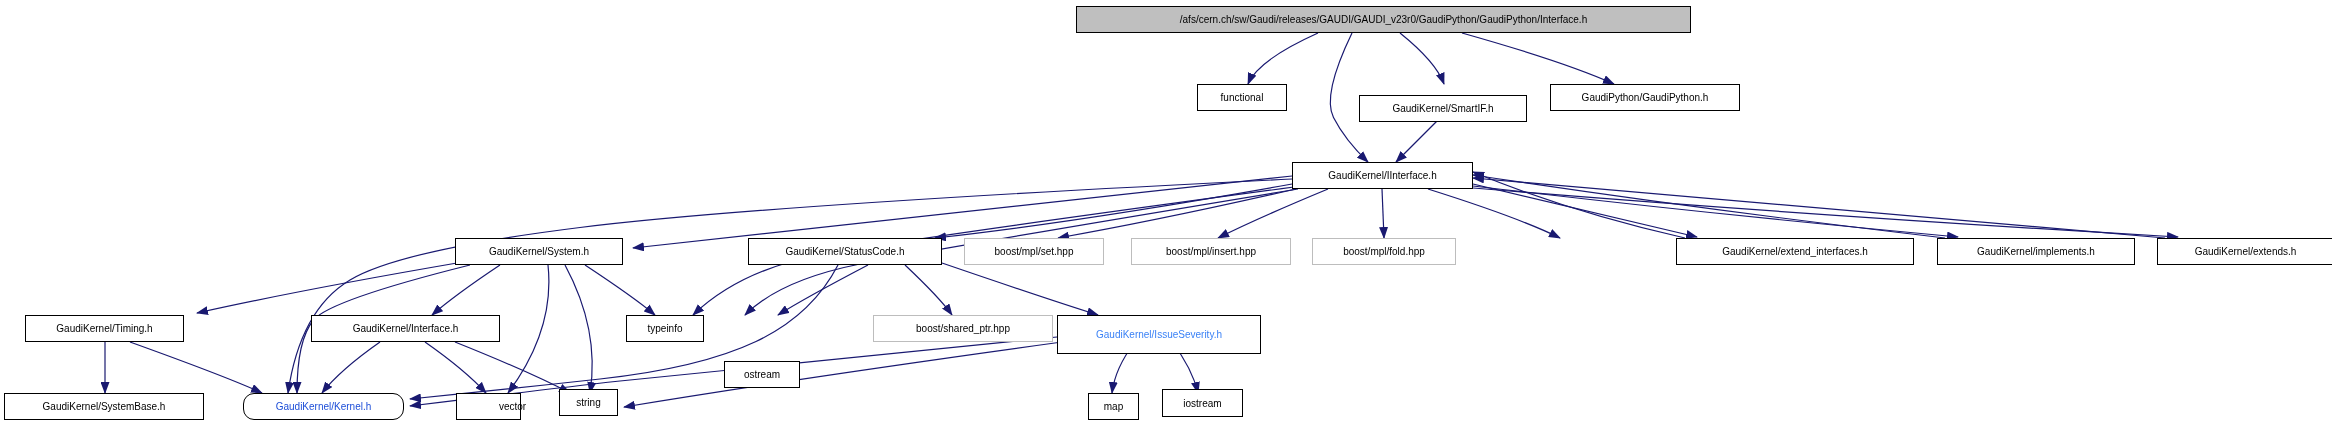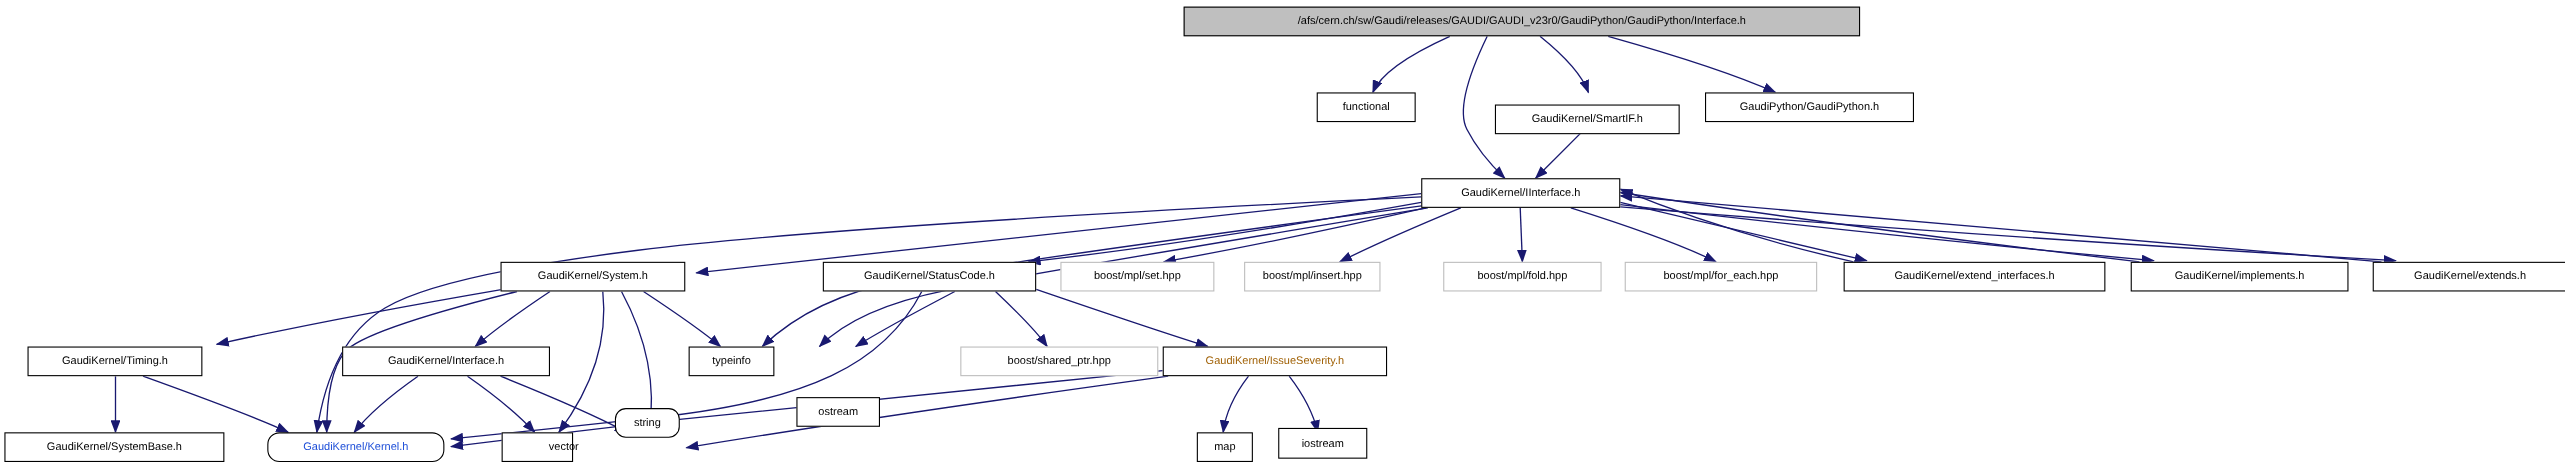--- a/index.html
+++ b/index.html
@@ -93,31 +93,30 @@
       <path d="M1057,337Q700,372 620,381Q540,390 410,406" class="edge" stroke="#191970" marker-end="url(#arrow)"></path>
     </svg>
 <div class="node main" style="left: 1076px; top: 6px; width: 615px; height: 27px; color: rgb(0, 0, 0); background: rgb(191, 191, 191);">/afs/cern.ch/sw/Gaudi/releases/GAUDI/GAUDI_v23r0/GaudiPython/GaudiPython/Interface.h</div>
     <div class="node internal" style="left: 1197px; top: 84px; width: 90px; height: 27px; color: rgb(0, 0, 0);">functional</div>
     <div class="node internal" style="left: 1359px; top: 84px; width: 168px; height: 27px; color: rgb(0, 0, 0); margin-top: 11px;">GaudiKernel/SmartIF.h</div>
     <div class="node internal" style="left: 1550px; top: 84px; width: 190px; height: 27px; color: rgb(0, 0, 0);">GaudiPython/GaudiPython.h</div>
     <div class="node internal" style="left: 1292px; top: 162px; width: 181px; height: 27px; color: rgb(0, 0, 0);">GaudiKernel/IInterface.h</div>
     <div class="node internal" style="left: 455px; top: 238px; width: 168px; height: 27px; color: rgb(0, 0, 0);">GaudiKernel/System.h</div>
     <div class="node internal" style="left: 748px; top: 238px; width: 194px; height: 27px; color: rgb(0, 0, 0);">GaudiKernel/StatusCode.h</div>
     <div class="node external" style="left: 964px; top: 238px; width: 140px; height: 27px; color: rgb(0, 0, 0); border-color: rgb(189, 189, 189);">boost/mpl/set.hpp</div>
-    <div class="node external" style="left: 1131px; top: 238px; width: 124px; height: 27px; color: rgb(0, 0, 0); border-color: rgb(189, 189, 189); text-align: right;">boost/mpl/insert.hpp</div>
+    <div class="node external" style="left: 1131px; top: 238px; width: 160px; height: 27px; color: rgb(0, 0, 0); border-color: rgb(189, 189, 189); text-align: right;">boost/mpl/insert.hpp</div>
     <div class="node external" style="left: 1312px; top: 238px; width: 144px; height: 27px; color: rgb(0, 0, 0); border-color: rgb(189, 189, 189);">boost/mpl/fold.hpp</div>
-    <div class="node external" style="left: 1477px; top: 238px; width: 175px; height: 27px; color: rgb(0, 0, 0); border-color: rgb(189, 189, 189);">boost/mpl/for_each.hpp</div>
     <div class="node internal" style="left: 1676px; top: 238px; width: 238px; height: 27px; color: rgb(0, 0, 0);">GaudiKernel/extend_interfaces.h</div>
     <div class="node internal" style="left: 1937px; top: 238px; width: 198px; height: 27px; color: rgb(0, 0, 0);">GaudiKernel/implements.h</div>
     <div class="node internal" style="left: 2157px; top: 238px; width: 177px; height: 27px; color: rgb(0, 0, 0);">GaudiKernel/extends.h</div>
     <div class="node internal" style="left: 25px; top: 315px; width: 159px; height: 27px; color: rgb(0, 0, 0);">GaudiKernel/Timing.h</div>
     <div class="node internal" style="left: 311px; top: 315px; width: 189px; height: 27px; color: rgb(0, 0, 0);">GaudiKernel/Interface.h</div>
     <div class="node internal" style="left: 626px; top: 315px; width: 78px; height: 27px; color: rgb(0, 0, 0);">typeinfo</div>
     <div class="node internal" style="left: 724px; top: 315px; width: 76px; height: 27px; color: rgb(0, 0, 0); margin-top: 46px;">ostream</div>
     <div class="node external" style="left: 873px; top: 315px; width: 180px; height: 27px; color: rgb(0, 0, 0); border-color: rgb(189, 189, 189);">boost/shared_ptr.hpp</div>
-    <div class="node internal" style="left: 1057px; top: 315px; width: 204px; height: 27px; color: #a16207;">GaudiKernel/IssueSeverity.h</div>
+    <div class="node internal" style="left: 1057px; top: 315px; width: 204px; height: 39px; color: #3b82f6;">GaudiKernel/IssueSeverity.h</div>
     <div class="node internal" style="left: 4px; top: 393px; width: 200px; height: 27px; color: rgb(0, 0, 0);">GaudiKernel/SystemBase.h</div>
     <div class="node internal" style="left: 243px; top: 393px; width: 161px; height: 27px; color: #1d4ed8; border-radius: 11px;">GaudiKernel/Kernel.h</div>
     <div class="node internal" style="left: 456px; top: 393px; width: 65px; height: 27px; color: rgb(0, 0, 0); padding-left: 48px;">vector</div>
-    <div class="node internal" style="left: 559px; top: 371px; width: 59px; height: 27px; color: rgb(0, 0, 0); border-radius: 10px;">string</div>
+    <div class="node internal" style="left: 559px; top: 389px; width: 59px; height: 27px; color: rgb(0, 0, 0);">string</div>
     <div class="node internal" style="left: 1088px; top: 393px; width: 51px; height: 27px; color: rgb(0, 0, 0);">map</div>
     <div class="node internal" style="left: 1162px; top: 389px; width: 81px; height: 28px; color: rgb(0, 0, 0);">iostream</div>
   </div>
 
 </body></html>

